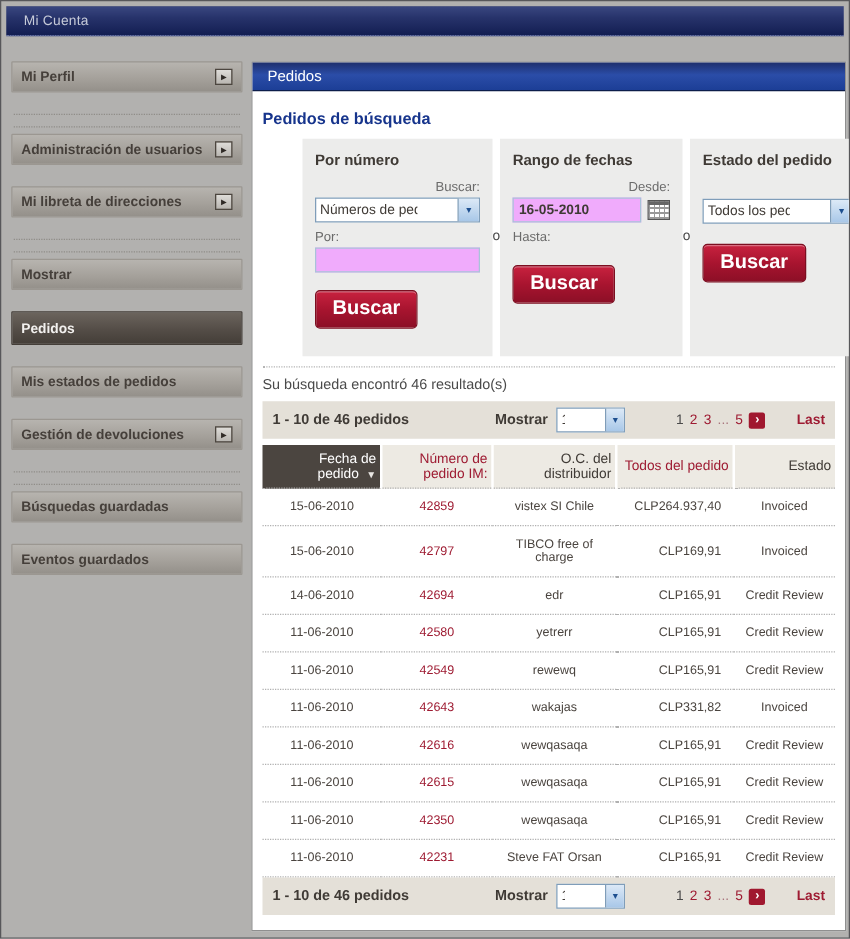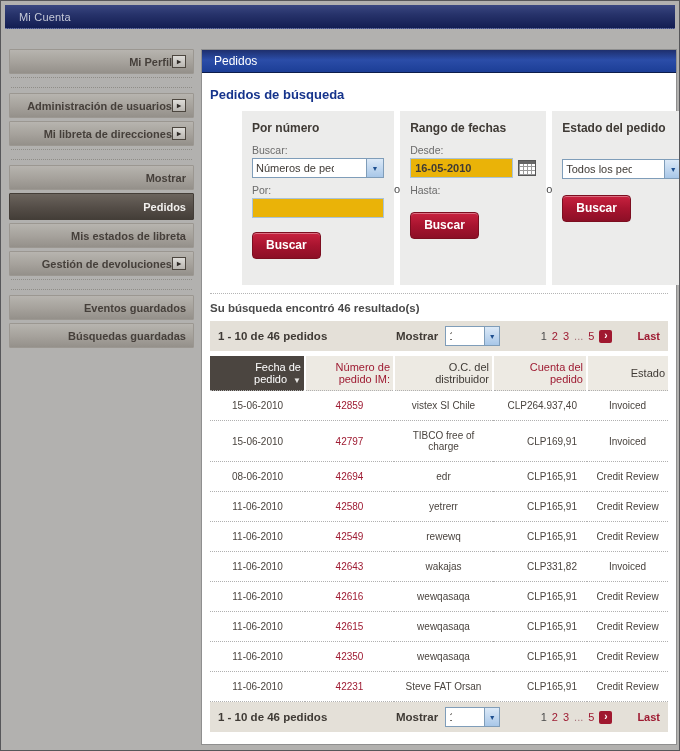--- a/index.html
+++ b/index.html
@@ -7,22 +7,22 @@
     border:1px solid #57575a;background:#b2b1af;overflow:hidden;}
 
   
   .topbar{position:absolute;top:4px;left:4px;right:4px;height:23px;
     background:linear-gradient(to bottom,#3a4780 0%,#27336b 40%,#131e52 100%);
     border-bottom:1px dotted #6a74a0;display:flex;align-items:center;}
   .topbar .ttl{color:#c6cad8;font-size:11px;padding-left:14px;letter-spacing:.2px;}
 
   
   .sidebar{position:absolute;top:48px;left:8px;width:185px;}
-  .side-item{height:25px;margin-bottom:3px;display:flex;align-items:center;
-    justify-content:flex-end;padding:0 7px;box-sizing:border-box;cursor:pointer;
+  .side-item{height:25px;margin-bottom:17px;display:flex;align-items:center;
+    justify-content:space-between;padding:0 7px;box-sizing:border-box;cursor:pointer;
     background:linear-gradient(to bottom,#b7b4af 0%,#a5a19b 55%,#94908a 100%);
     border:1px solid #9b9791;border-radius:1px;
     color:#453f3a;font-size:11px;font-weight:bold;}
   .side-item.selected{background:linear-gradient(to bottom,#6b645d 0%,#544d47 55%,#443e38 100%);
     border-color:#443e38;color:#f2f0ee;height:27px;}
   .side-sep{height:9px;margin:2px 2px 5px 2px;border-top:1px dotted #8f8d88;
     border-bottom:1px dotted #8f8d88;}
   .expand-box{width:12px;height:11px;background:linear-gradient(#dedcd8,#b9b6b1);
     border:1px solid #4c463f;display:flex;align-items:center;justify-content:center;
     font-size:8px;color:#2f2a26;line-height:1;}
@@ -39,48 +39,48 @@
   
   .filters{display:flex;align-items:stretch;margin-left:32px;}
   .fbox{background:#ececeb;box-sizing:border-box;padding:10px;height:174px;}
   .fbox.b1{width:152px;}
   .fbox.b2{width:146px;}
   .fbox.b3{width:140px;}
   .osep{width:10px;text-align:center;color:#4a4a4a;font-size:11px;padding-top:72px;}
   .ftitle{font-size:12px;font-weight:bold;color:#3f3a35;margin-bottom:9px;}
   .fbox.b3 .ftitle{margin-bottom:24px;}
   .flabel{display:block;font-size:10.5px;color:#6b6b6b;margin:6px 0 2px 0;}
-  .flabel:first-of-type{margin-top:0;}
-  .txt-input{box-sizing:border-box;height:20px;border:1px solid #a9c3d9;background:#eab308;
+  .flabel:first-of-type{margin-top:0;text-align:right;}
+  .txt-input{box-sizing:border-box;height:20px;border:1px solid #a9c3d9;background:#f0abfc;
     font-family:"Liberation Sans",sans-serif;font-size:11px;color:#3f3a35;padding:0 4px;}
   .txt-input.full{width:100%;}
   .txt-input.date{width:103px;font-weight:bold;}
   .fake-select{box-sizing:border-box;height:20px;border:1px solid #7f9db9;background:#fff;
     display:flex;align-items:center;cursor:pointer;gap:32px;}
   .fake-select .val{flex:1;font-size:11px;color:#3f3a35;padding:0 3px;white-space:nowrap;
     overflow:hidden;}
   .fake-select .arrow{width:17px;height:100%;box-sizing:border-box;border-left:1px solid #7f9db9;
     background:linear-gradient(#dce9f7,#a8c7e8);display:flex;align-items:center;
     justify-content:center;font-size:7px;color:#1e4f8f;}
   .date-row{display:flex;align-items:center;}
   .cal-icon{width:16px;height:14px;margin-left:5px;border:1px solid #555;cursor:pointer;
     background:
       linear-gradient(#666 0 3px,rgba(0,0,0,0) 3px),
       repeating-linear-gradient(90deg,#999 0 1px,rgba(0,0,0,0) 1px 4px),
       repeating-linear-gradient(0deg,#999 0 1px,rgba(0,0,0,0) 1px 4px),
       #fff;}
   .red-btn{display:inline-block;margin-top:14px;padding:5px 13px 6px 13px;cursor:pointer;
     background:linear-gradient(to bottom,#c8223f 0%,#a8142f 50%,#8c0f26 100%);
     border:1px solid #7c0e20;border-radius:4px;box-shadow:inset 0 1px 0 rgba(255,255,255,.35);
-    color:#fff;font-size:12px;font-weight:bold;font-family:"Liberation Sans",sans-serif;}
+    color:#fff;font-size:16px;font-weight:bold;font-family:"Liberation Sans",sans-serif;}
   .fbox.b3 .red-btn{margin-top:16px;}
 
   
   .results-line{border-top:1px dotted #b5b5b5;margin-top:8px;padding:8px 0 7px 0;
-    font-size:11.5px;color:#4a4a4a;font-weight:bold;}
+    font-size:11.5px;color:#4a4a4a;}
   .pagebar{background:#e4e0d8;height:30px;display:flex;align-items:center;
     padding:0 8px;box-sizing:border-box;font-size:11.5px;color:#3f3a35;}
   .pagebar .range{font-weight:bold;width:178px;}
   .pagebar .show-label{font-weight:bold;margin-right:7px;}
   .pagebar .fake-select{width:55px;}
   .pages{margin-left:auto;display:flex;align-items:center;gap:5px;font-size:11px;}
   .pg{color:#9e1b32;cursor:pointer;}
   .pg.current{color:#4a4a4a;cursor:default;}
   .pg.ell{color:#a8767d;cursor:default;}
   .next-btn{width:13px;height:13px;border-radius:2px;background:#a0182f;color:#fff;
@@ -127,32 +127,32 @@
       <span class="expand-box">▸</span>
     </div>
     <div class="side-sep"></div>
     <div class="side-item">
       <span>Mostrar</span>
     </div>
     <div class="side-item selected">
       <span>Pedidos</span>
     </div>
     <div class="side-item">
-      <span>Mis estados de libreta</span>
+      <span>Mis estados de pedidos</span>
     </div>
     <div class="side-item">
       <span>Gestión de devoluciones</span>
       <span class="expand-box">▸</span>
     </div>
     <div class="side-sep"></div>
     <div class="side-item">
+      <span>Búsquedas guardadas</span>
+    </div>
+    <div class="side-item">
       <span>Eventos guardados</span>
-    </div>
-    <div class="side-item">
-      <span>Búsquedas guardadas</span>
     </div>
   </div>
 
   <div class="main">
     <div class="panel-head">
       <span class="ttl">Pedidos</span>
     </div>
 
     <div class="content">
       <h2 class="search-title">Pedidos de búsqueda</h2>
@@ -224,41 +224,41 @@
             <col style="width:94px">
             <col>
           </colgroup>
         <thead>
           <tr>
             <th class="sorted">
               <span>Fecha de pedido</span><span class="sort-arrow">▼</span>
             </th>
             <th class="red">Número de pedido IM:</th>
             <th>O.C. del distribuidor</th>
-            <th class="red">Cuenta del pedido</th>
+            <th class="red">Todos del pedido</th>
             <th>Estado</th>
           </tr>
         </thead>
         <tbody>
           <tr>
             <td>15-06-2010</td>
             <td><span class="order-link">42859</span></td>
             <td>vistex SI Chile</td>
             <td class="val">CLP264.937,40</td>
             <td>Invoiced</td>
           </tr>
           <tr>
             <td>15-06-2010</td>
             <td><span class="order-link">42797</span></td>
             <td>TIBCO free of charge</td>
             <td class="val">CLP169,91</td>
             <td>Invoiced</td>
           </tr>
           <tr>
-            <td>08-06-2010</td>
+            <td>14-06-2010</td>
             <td><span class="order-link">42694</span></td>
             <td>edr</td>
             <td class="val">CLP165,91</td>
             <td>Credit Review</td>
           </tr>
           <tr>
             <td>11-06-2010</td>
             <td><span class="order-link">42580</span></td>
             <td>yetrerr</td>
             <td class="val">CLP165,91</td>

